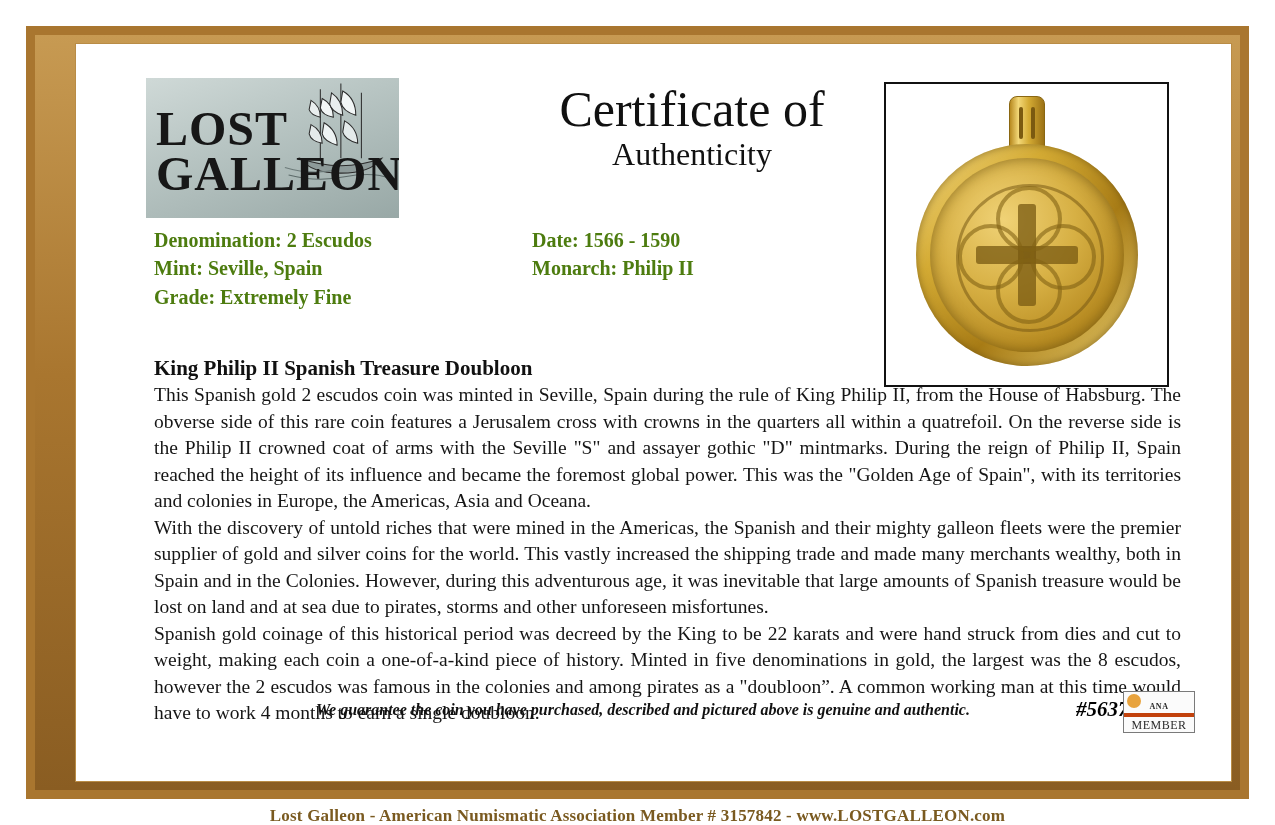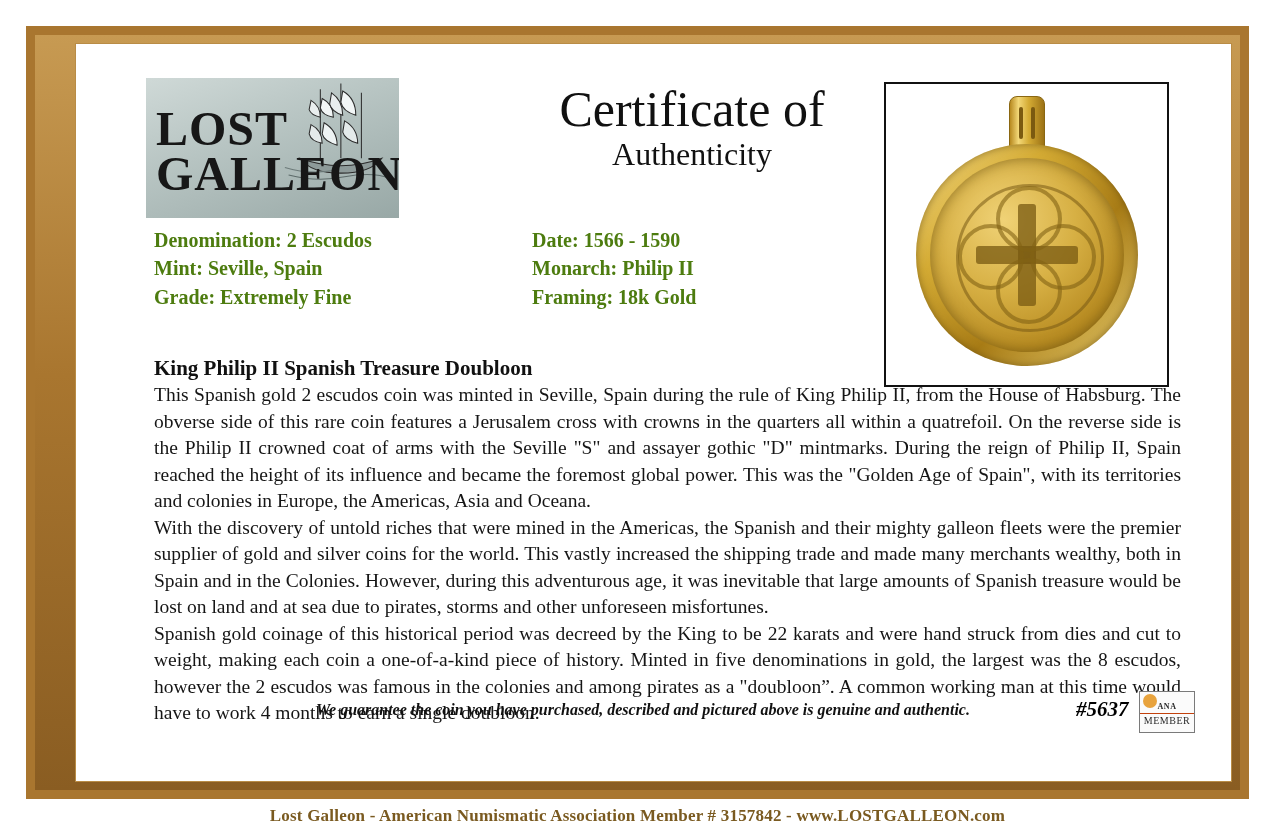--- a/index.html
+++ b/index.html
@@ -247,41 +247,41 @@
     top: 0px;
     font-size: 21px;
     font-weight: bold;
     font-style: italic;
     color: #000000;
   }
   .ana-badge {
     position: absolute;
     right: 36px;
     top: -6px;
-    width: 56px;
+    width: 72px;
     height: 42px;
     border: 1px solid #7a7a7a;
     background: #fbfbfb;
     box-sizing: border-box;
     overflow: hidden;
   }
   .ana-badge .top {
     font-size: 8px;
     text-align: center;
     letter-spacing: .5px;
     color: #2b2b2b;
     margin-top: 10px;
     font-weight: bold;
   }
   .ana-badge .bot {
     margin-top: 2px;
-    font-size: 10px;
+    font-size: 12px;
     text-align: center;
     color: #2b2b2b;
-    border-top: 1px solid #c2410c;
+    border-top: 4px solid #c2410c;
     padding-top: 1px;
     letter-spacing: .5px;
   }
   .ana-badge .sun {
     position: absolute;
     left: 3px;
     top: 2px;
     width: 14px;
     height: 14px;
     border-radius: 50%;
@@ -367,21 +367,20 @@
 
         <div class="specs">
           <div class="col-left">
             <div class="row">Denomination: 2 Escudos</div>
             <div class="row">Mint: Seville, Spain</div>
             <div class="row">Grade: Extremely Fine</div>
           </div>
           <div class="col-right">
             <div class="row">Date: 1566 - 1590</div>
             <div class="row">Monarch: Philip II</div>
-            <div class="row">Framing: 18k Gold</div>
           </div>
         </div>
 
         <div class="body-block">
           <div class="body-heading">King Philip II Spanish Treasure Doubloon</div>
           <p class="body-par">This Spanish gold 2 escudos coin was minted in Seville, Spain during the rule of King Philip II, from the House of Habsburg. The obverse side of this rare coin features a Jerusalem cross with crowns in the quarters all within a quatrefoil. On the reverse side is the Philip II crowned coat of arms with the Seville "S" and assayer gothic "D" mintmarks. During the reign of Philip II, Spain reached the height of its influence and became the foremost global power. This was the "Golden Age of Spain", with its territories and colonies in Europe, the Americas, Asia and Oceana.</p>
           <p class="body-par">With the discovery of untold riches that were mined in the Americas, the Spanish and their mighty galleon fleets were the premier supplier of gold and silver coins for the world. This vastly increased the shipping trade and made many merchants wealthy, both in Spain and in the Colonies. However, during this adventurous age, it was inevitable that large amounts of Spanish treasure would be lost on land and at sea due to pirates, storms and other unforeseen misfortunes.</p>
           <p class="body-par">Spanish gold coinage of this historical period was decreed by the King to be 22 karats and were hand struck from dies and cut to weight, making each coin a one-of-a-kind piece of history. Minted in five denominations in gold, the largest was the 8 escudos, however the 2 escudos was famous in the colonies and among pirates as a "doubloon”. A common working man at this time would have to work 4 months to earn a single doubloon.</p>
         </div>
 

